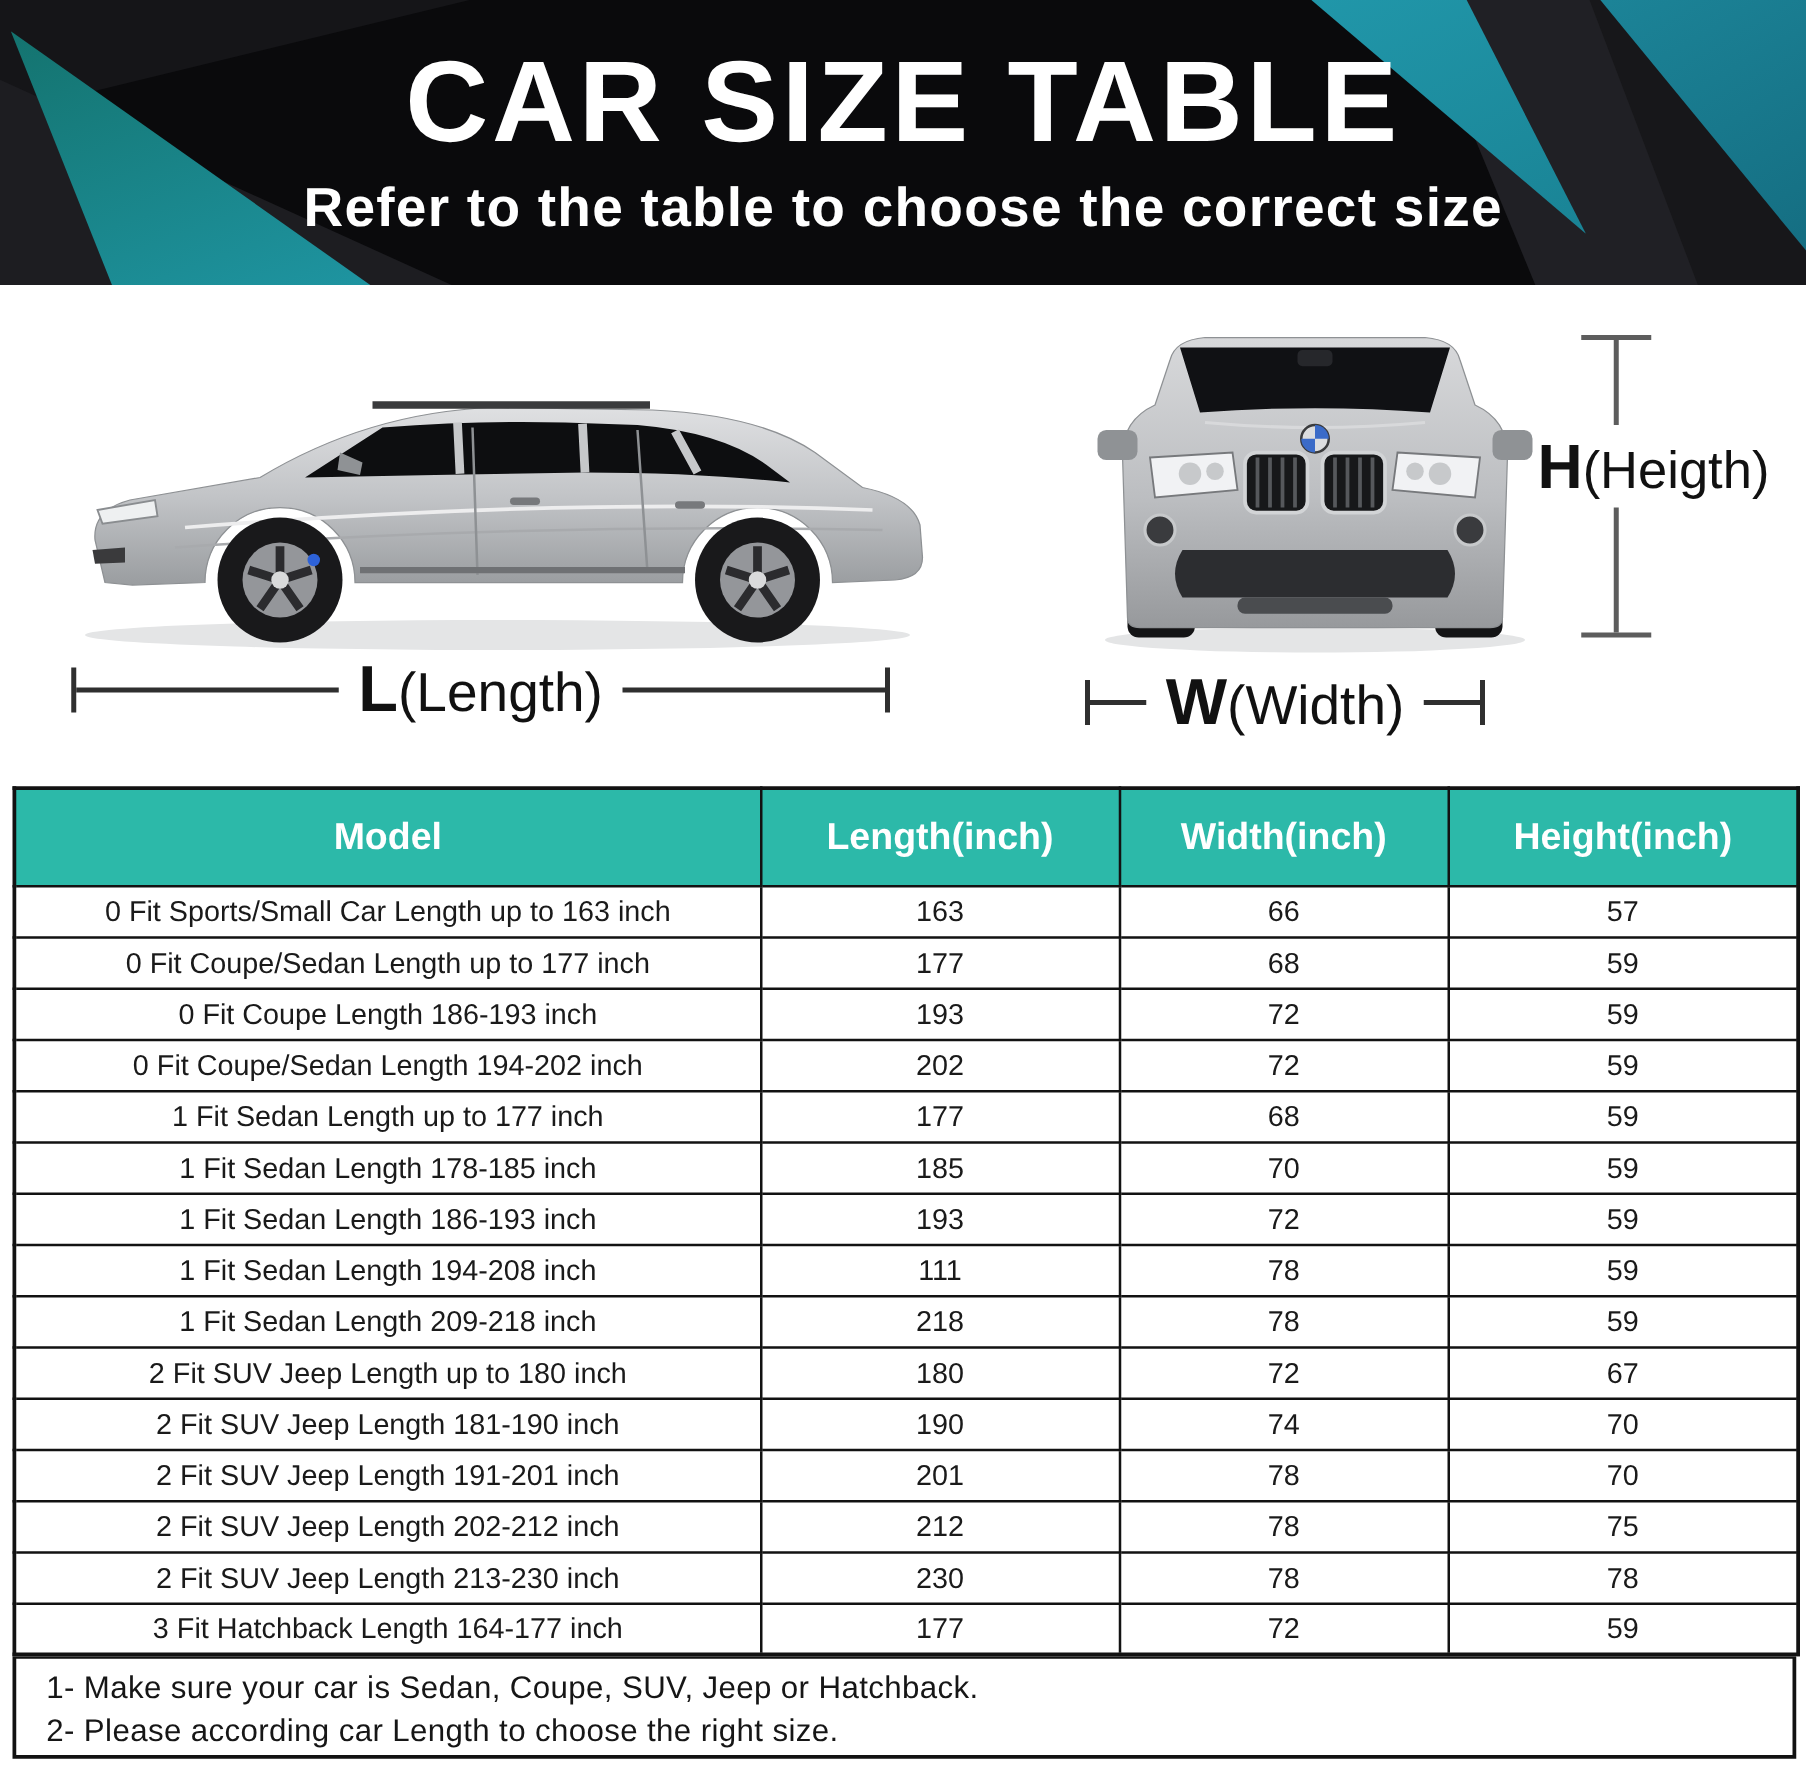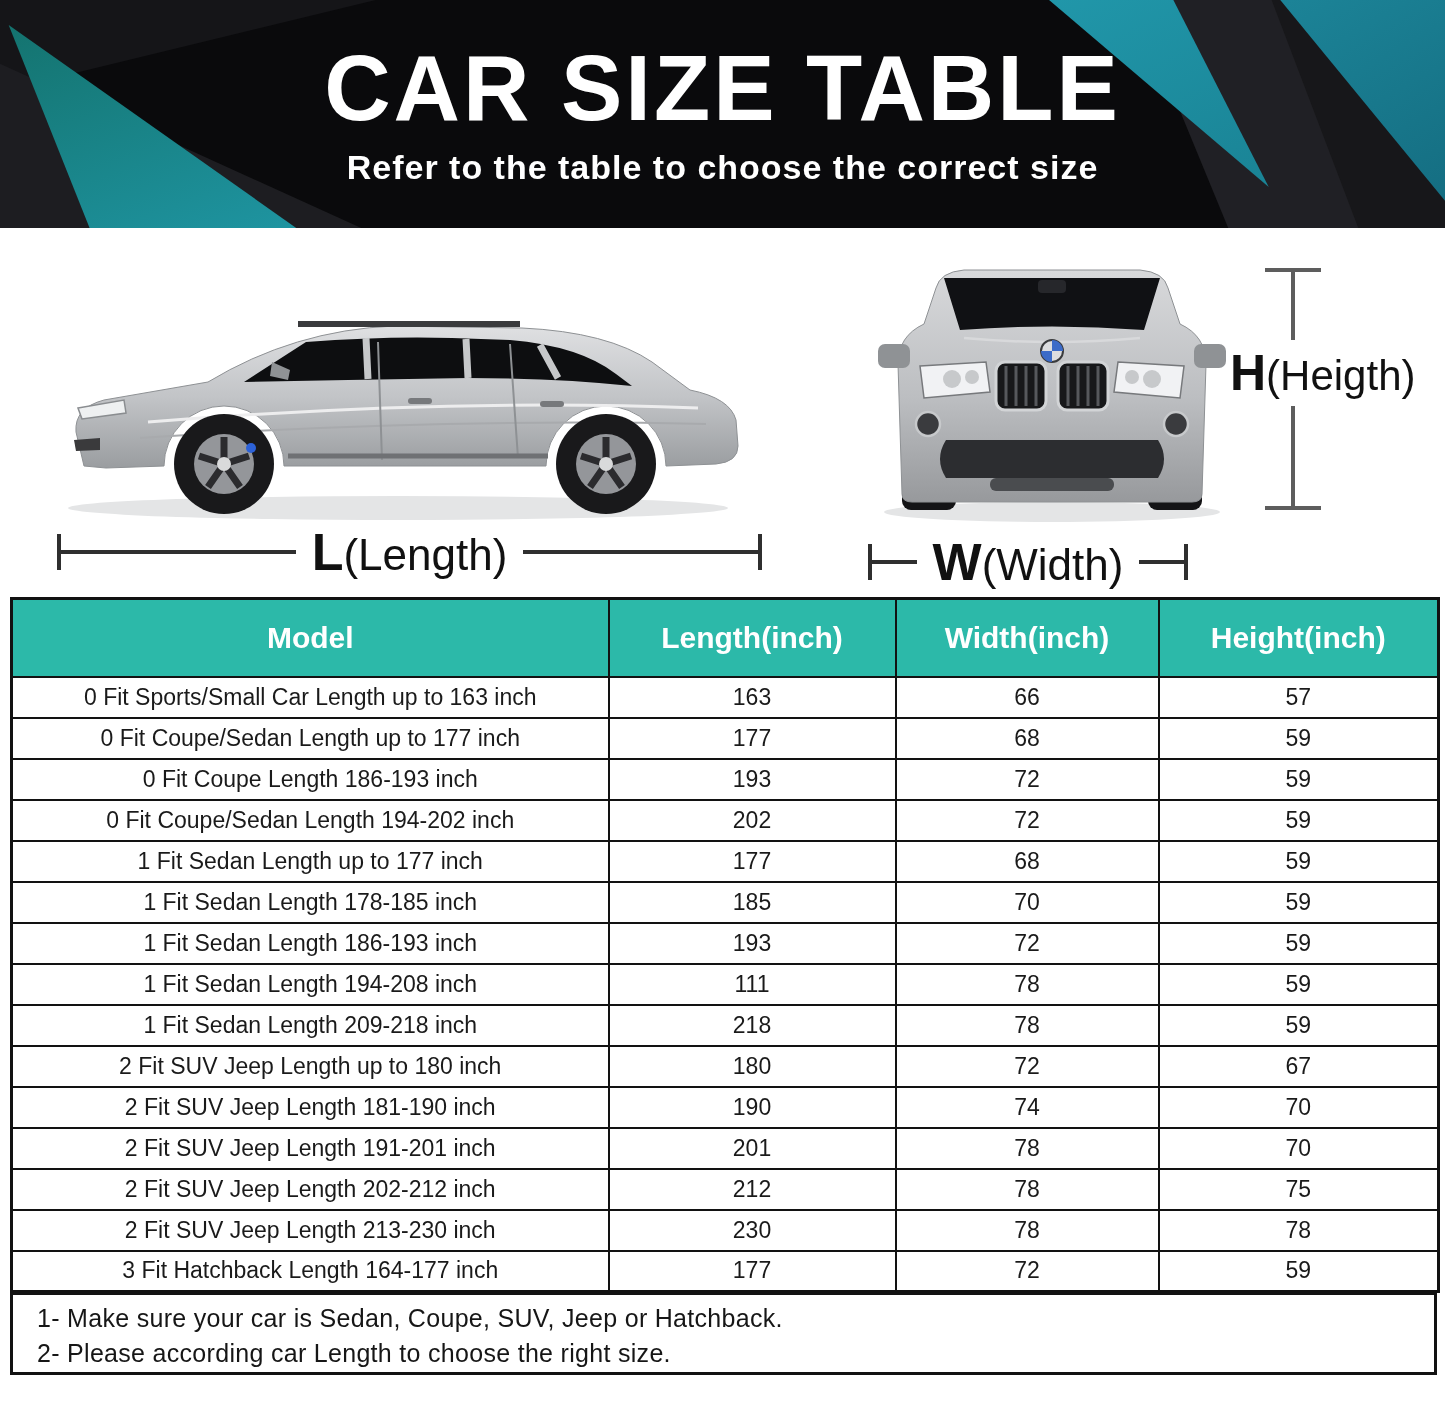--- a/index.html
+++ b/index.html
@@ -17,41 +17,41 @@
           clip-path:polygon(0.6% 11%,20.5% 100%,6.2% 100%);}
   .r-dark-mid{background:#202025;clip-path:polygon(78.5% 0,90% 0,100% 100%,85% 100%);}
   .r-dark-far{background:#17171a;clip-path:polygon(88% 0,100% 0,100% 100%,94% 100%);}
   .r-teal-1{background:linear-gradient(155deg,#2cb7cb 0%,#1a8496 85%);
             clip-path:polygon(72.6% 0,81.2% 0,87.8% 82%);}
   .r-teal-2{background:linear-gradient(150deg,#2eb9cd 0%,#146c80 100%);
             clip-path:polygon(88.6% 0,100% 0,100% 88%);}
   .banner-text{position:absolute;left:0;top:0;width:100%;height:100%;
     display:flex;flex-direction:column;align-items:center;justify-content:center;gap:14px;}
   .banner-title{color:#fff;font-size:92px;font-weight:800;letter-spacing:3px;line-height:1;white-space:nowrap;}
-  .banner-subtitle{color:#fff;font-size:34px;font-weight:700;letter-spacing:1px;white-space:nowrap;}
+  .banner-subtitle{color:#fff;font-size:44px;font-weight:700;letter-spacing:1px;white-space:nowrap;}
   
   .diagram{position:absolute;left:0;top:228px;width:1445px;height:369px;background:#fff;}
   .car-side{position:absolute;left:48px;top:22px;width:700px;height:276px;}
   .car-front{position:absolute;left:872px;top:16px;width:360px;height:286px;}
   .dim-h{position:absolute;display:flex;align-items:center;color:#1d1d1d;}
   .dim-h .cap{width:4px;height:36px;background:#2f2f2f;}
   .dim-h .seg{flex:1;height:4px;background:#2f2f2f;}
   .dim-label{padding:0 16px;font-size:44px;white-space:nowrap;color:#111;}
   .dim-label b{font-size:52px;font-weight:700;}
-  .dim-l{left:57px;top:294px;width:705px;}
+  .dim-l{left:57px;top:294px;width:655px;}
   .dim-w{left:868px;top:304px;width:320px;text-align:center;}
   .dim-v{position:absolute;left:1265px;top:40px;width:56px;height:242px;
          display:flex;flex-direction:column;align-items:center;}
   .dim-v .caph{height:4px;width:56px;background:#5d5d5d;}
   .dim-v .segv{flex:1;width:4px;background:#5d5d5d;}
   .h-label{position:absolute;left:1228px;top:112px;font-size:42px;white-space:nowrap;
            background:#fff;padding:4px 2px;color:#111;}
   .h-label b{font-size:50px;font-weight:700;}
   
-  .table-wrap{position:absolute;left:10px;top:597px;width:1427px;}
+  .table-wrap{position:absolute;left:10px;top:629px;width:1427px;}
   table.size{border-collapse:collapse;width:1427px;table-layout:fixed;
              border:3px solid #121212;}
   table.size th{
     background:#2cb9a9;color:#ffffff;font-size:30px;font-weight:700;
     height:78px;border:2px solid #121212;text-align:center;box-sizing:border-box;}
   table.size td{
     border:2px solid #121212;height:41px;box-sizing:border-box;
     text-align:center;font-size:23px;color:#1a1a1a;padding:0 4px;
     white-space:nowrap;overflow:hidden;}
   .notes-box{box-sizing:border-box;width:1427px;height:82px;border:3px solid #121212;border-top-width:2px;

